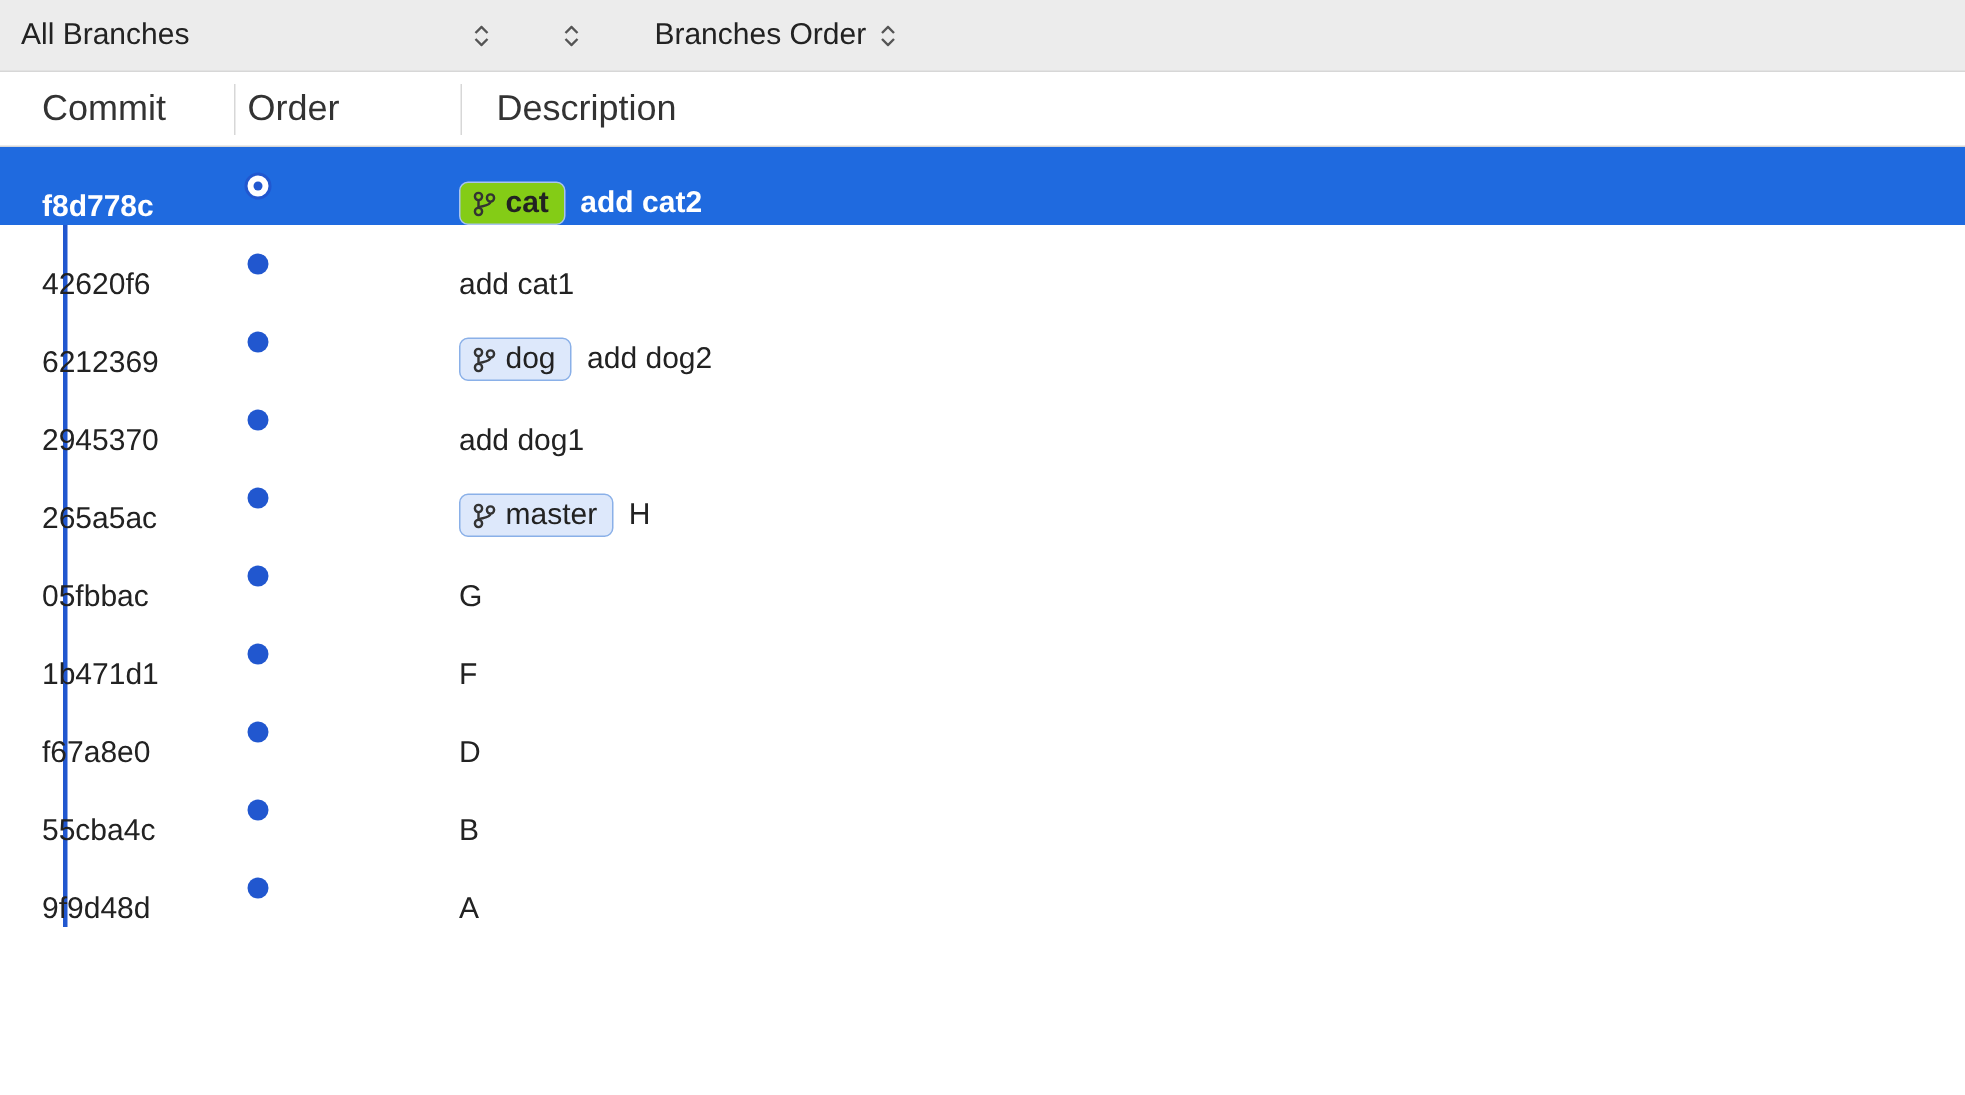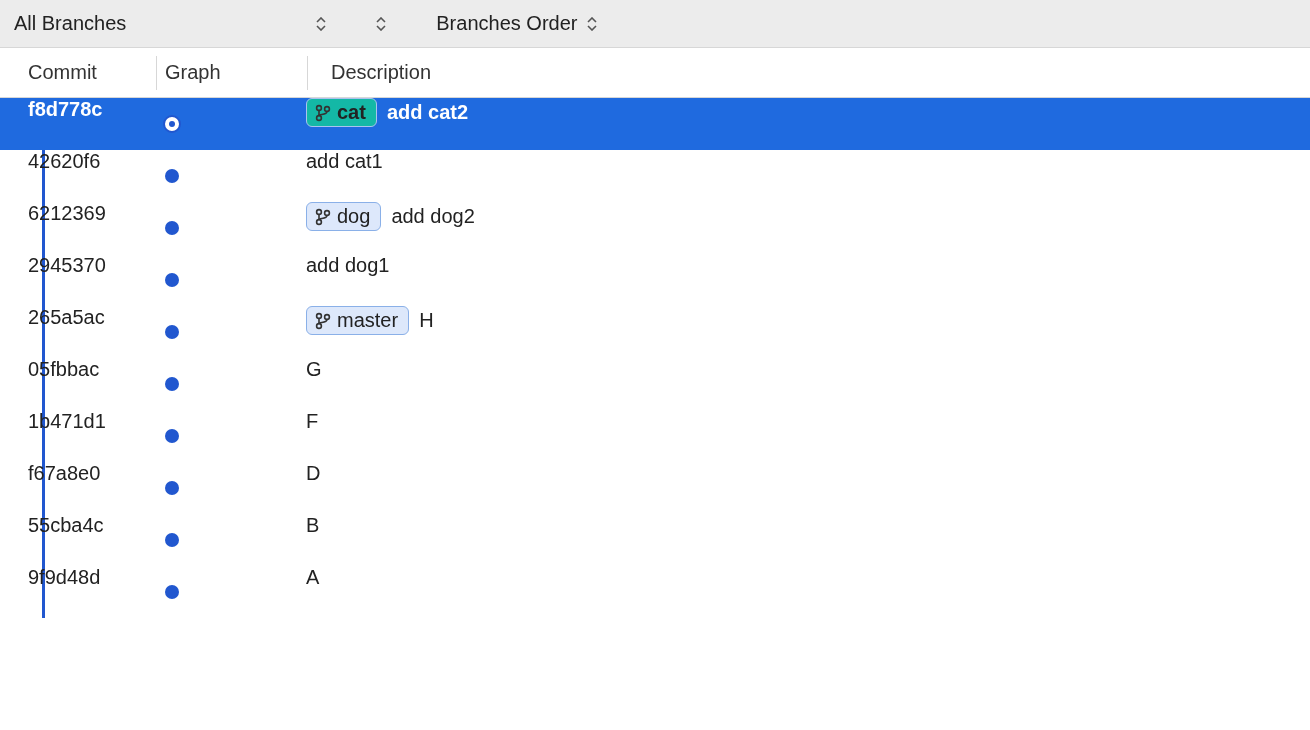--- a/index.html
+++ b/index.html
@@ -37,35 +37,35 @@
   .chevrons svg { display: block; }
   .spacer-branch { width: 170px; }
 
   .header-row {
     display: flex;
     align-items: center;
     height: 50px;
     border-bottom: 1px solid #d7d7d7;
     padding-left: 28px;
     color: #333;
-    font-size: 20px;
+    font-size: 24px;
   }
   .col-commit { width: 128px; text-align: left; }
   .col-graph  { width: 150px; text-align: left; padding-left: 8px;}
   .col-desc   { flex: 1; text-align: left; padding-left: 8px; margin-left: 15px;}
   .header-row .sep {
     width: 1px;
     height: 34px;
     background: #d7d7d7;
   }
 
   .rows { position: relative; }
   .row {
     display: flex;
-    align-items: flex-start;
+    align-items: flex-end;
     height: 52px;
     padding-left: 28px;
     position: relative;
   }
   .row.selected {
     background: #1f6adf;
     color: #fff;
     font-weight: 600;
   }
   .row .commit { width: 128px; }
@@ -110,21 +110,21 @@
     gap: 6px;
     background: #dde8fb;
     border: 1.5px solid #8ab0e8;
     border-radius: 6px;
     padding: 2px 10px 2px 8px;
     color: #222;
     font-weight: 500;
     font-size: 20px;
   }
   .row.selected .branch-tag {
-    background: #14b8a6;
+    background: #84cc16;
     border-color: #a9c3ef;
     color: #222;
     font-weight: 600;
   }
   .branch-tag svg { flex: none; }
 
 </style>
 </head>
 <body>
 
@@ -160,21 +160,21 @@
       <svg width="10" height="6" viewBox="0 0 10 6">
           <path d="M1 1 L5 5 L9 1" fill="none" stroke="#555" stroke-width="1.6"></path>
         </svg>
     </span>
   </div>
 </div>
 
 <div class="header-row">
   <div class="col-commit">Commit</div>
   <div class="sep"></div>
-  <div class="col-graph">Graph</div>
+  <div class="col-graph">Order</div>
   <div class="sep"></div>
   <div class="col-desc">Description</div>
 </div>
 
 <div class="rows" id="rows">
     <div class="vline" style="top: 26px; height: 598px; left: 42px;"></div>
     <div class="row selected">
       <div class="commit">f8d778c</div>
       <div class="graph-cell">
         <div class="dot"></div>

